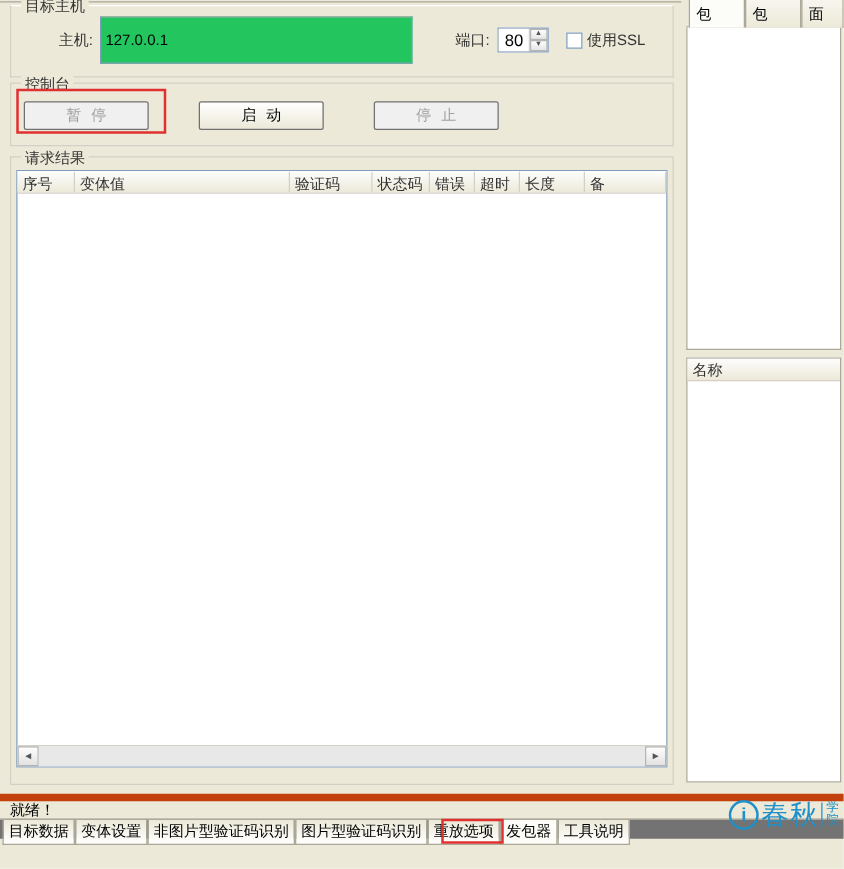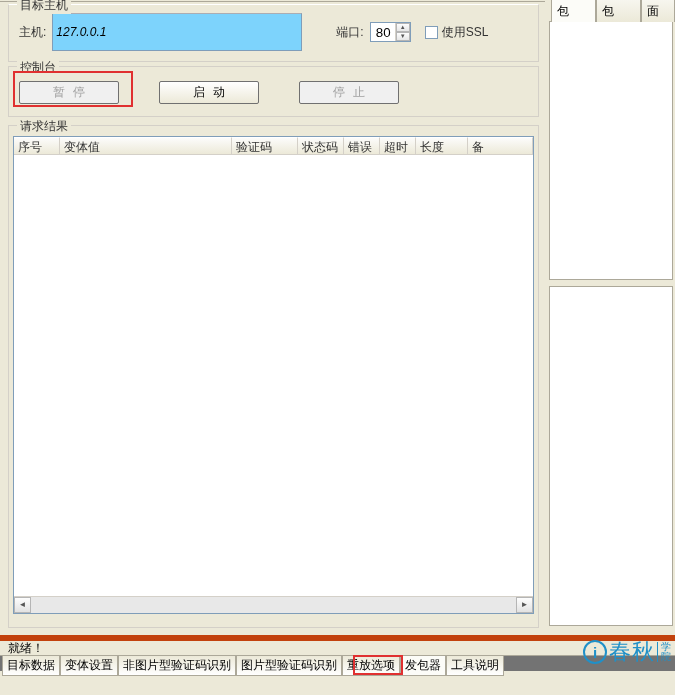--- a/index.html
+++ b/index.html
@@ -38,33 +38,33 @@
       top: -8px;
       left: 8px;
       background: #ece9d8;
       padding: 0 3px;
       color: #333;
     }
     .target-host-row {
       display: flex;
       align-items: center;
       gap: 6px;
+      margin-left: 28px;
     }
     .label {
       color: #333;
     }
     .text-input {
       height: 20px;
       border: 1px solid #7f9db9;
       border-top-color: #abadb3;
-      background: #7dd3fc;
+      background: #22c55e;
       padding: 18px 3px;
       font-family: inherit;
       font-size: 12px;
-      font-style: italic;
     }
     .host-input { width: 250px; }
     .port-input { width: 24px; text-align: right; padding-right: 4px;}
     .spinner {
       display: flex;
       align-items: stretch;
       border: 1px solid #7f9db9;
       height: 20px;
       background: #fff;
     }
@@ -357,20 +357,21 @@
   </div>
 
   <div class="right-panel">
     <div class="right-tabs-top">
       <div class="right-tab active">请求包</div>
       <div class="right-tab">返回包</div>
       <div class="right-tab">页面</div>
     </div>
     <div class="right-content"></div>
     <div class="right-bottom-list">
+      <div class="right-list-header">名称</div>
       <div style="flex:1"></div>
     </div>
   </div>
 </div>
 
 <div class="status-bar">
   <span>就绪！</span>
 </div>
 
 <div class="bottom-tabs" style="position:relative;">

